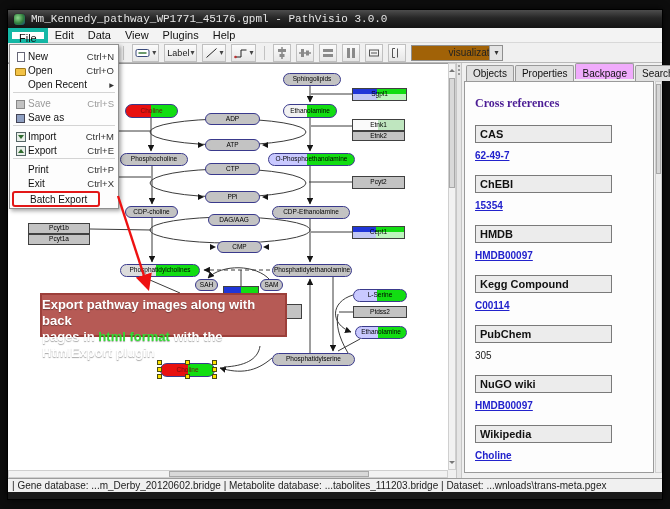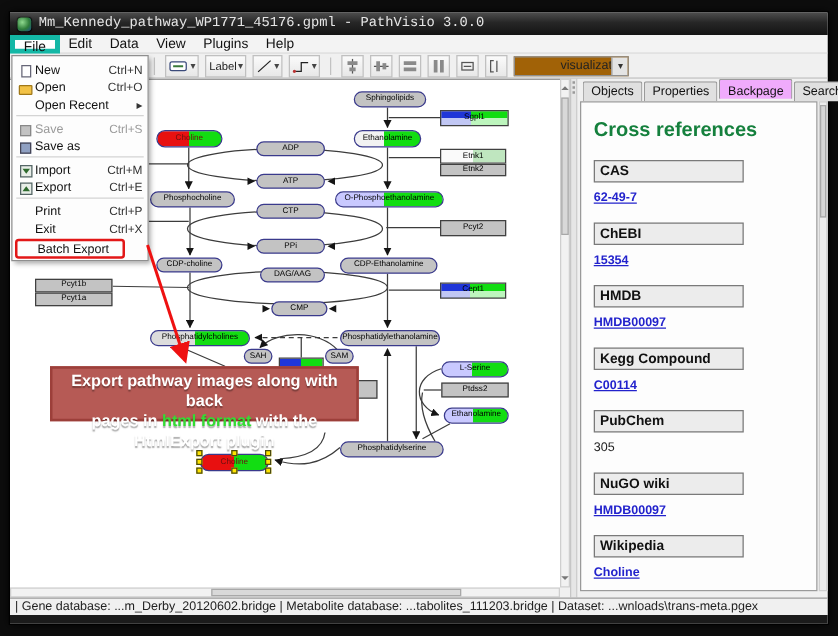--- a/index.html
+++ b/index.html
@@ -29,41 +29,41 @@
 
   
   .canvas { position:absolute; left:0; top:53px; width:440px; height:407px; background:#ffffff; border-top:1px solid #9a9a9a; overflow:hidden; }
   .edge-svg { position:absolute; left:0; top:0; z-index:0; pointer-events:none; }
   .pnode { position:absolute; z-index:1; font-size:6.5px; line-height:1; display:flex; align-items:center; justify-content:center; white-space:nowrap; overflow:hidden; color:#000; }
   .pnode.pill { border-radius:7px; border:1px solid #3a3a8c; }
   .pnode.rect { border:1px solid #404040; }
   .handle { position:absolute; width:5px; height:5px; background:#ffe400; border:1px solid #4a4a10; z-index:2; }
 
   
-  .callout { position:absolute; left:32px; top:229px; width:247px; height:44px; z-index:5; background:#b65a55; border:2px solid #9c3f3a; color:#fff; font-weight:bold; font-size:13px; text-align:center; padding-top:2px; text-shadow:0 1px 1px rgba(0,0,0,.35); }
+  .callout { position:absolute; left:32px; top:229px; width:247px; height:44px; z-index:5; background:#b65a55; border:2px solid #9c3f3a; color:#fff; font-weight:bold; font-size:13px; text-align:left; padding-top:2px; text-shadow:0 1px 1px rgba(0,0,0,.35); }
   .co-line { line-height:16px; }
   .co-green { color:#33dd33; }
 
   
   .vscroll { position:absolute; left:440px; top:53px; width:8px; height:407px; background:#f2f2f2; border:1px solid #cfcfcf; }
   .vthumb { position:absolute; left:0; top:14px; width:6px; height:110px; background:#d9d9d9; border:1px solid #a8a8a8; }
   .hscroll { position:absolute; left:0; top:460px; width:440px; height:8px; background:#f2f2f2; border:1px solid #cfcfcf; }
   .hthumb { position:absolute; left:160px; top:0; width:200px; height:6px; background:#d9d9d9; border:1px solid #a8a8a8; }
   .sb-arrow { position:absolute; width:0; height:0; border:3px solid transparent; }
   .splitter { position:absolute; left:448px; top:53px; width:6px; height:415px; background:#e6e6e6; border-left:1px solid #c6c6c6; border-right:1px solid #c6c6c6; }
   .splitter i { display:block; width:2px; height:2px; background:#9a9a9a; margin:2px auto 0; }
 
   
   .rpanel { position:absolute; left:454px; top:53px; width:200px; height:415px; background:#f0f0f0; }
   .tabrow { position:absolute; left:4px; top:2px; height:16px; display:flex; font-size:10px; color:#111; }
   .tab { padding:2px 6px 1px; border:1px solid #9a9a9a; border-bottom:none; background:#e0e0e0; margin-right:1px; border-radius:2px 2px 0 0; }
   .tab.active { background:#f0abfc; position:relative; top:-2px; padding-top:4px; }
   .rcontent { position:absolute; left:2px; top:18px; width:190px; height:392px; background:#fdfdfd; border:1px solid #9a9a9a; overflow:hidden; padding:14px 0 0 10px; }
-  .bp-title { font-size:16px; font-weight:bold; color:#15803d; margin-bottom:8px; }
-  .bp-head { width:120px; border:1px solid #7a7a7a; background:#ececec; font-size:11px; font-weight:bold; color:#111; padding:2px 4px; margin-top:14px; }
+  .bp-title { font-size:12px; font-weight:bold; color:#4c1d95; margin-bottom:8px;font-family:Liberation Serif, serif; }
+  .bp-head { width:137px; border:1px solid #7a7a7a; background:#ececec; font-size:11px; font-weight:bold; color:#111; padding:2px 4px; margin-top:14px; }
   .bp-val { font-size:10px; margin-top:7px; }
   .bp-link { color:#2222cc; font-weight:bold; text-decoration:underline; }
   .bp-plain { color:#222; }
   .rscroll { position:absolute; left:193px; top:18px; width:7px; height:392px; background:#ededed; border:1px solid #cfcfcf; }
   .rthumb { position:absolute; left:0; top:2px; width:5px; height:90px; background:#d6d6d6; border:1px solid #a8a8a8; }
 
   
   .statusbar { position:absolute; left:0; top:468px; width:654px; height:14px; background:#f0f0f0; border-top:1px solid #9c9c9c; font-size:10px; color:#222; padding:1px 0 0 4px; white-space:nowrap; overflow:hidden; }
   .winbottom { position:absolute; left:0; top:482px; width:654px; height:7px; background:#1b1b1b; }
 

